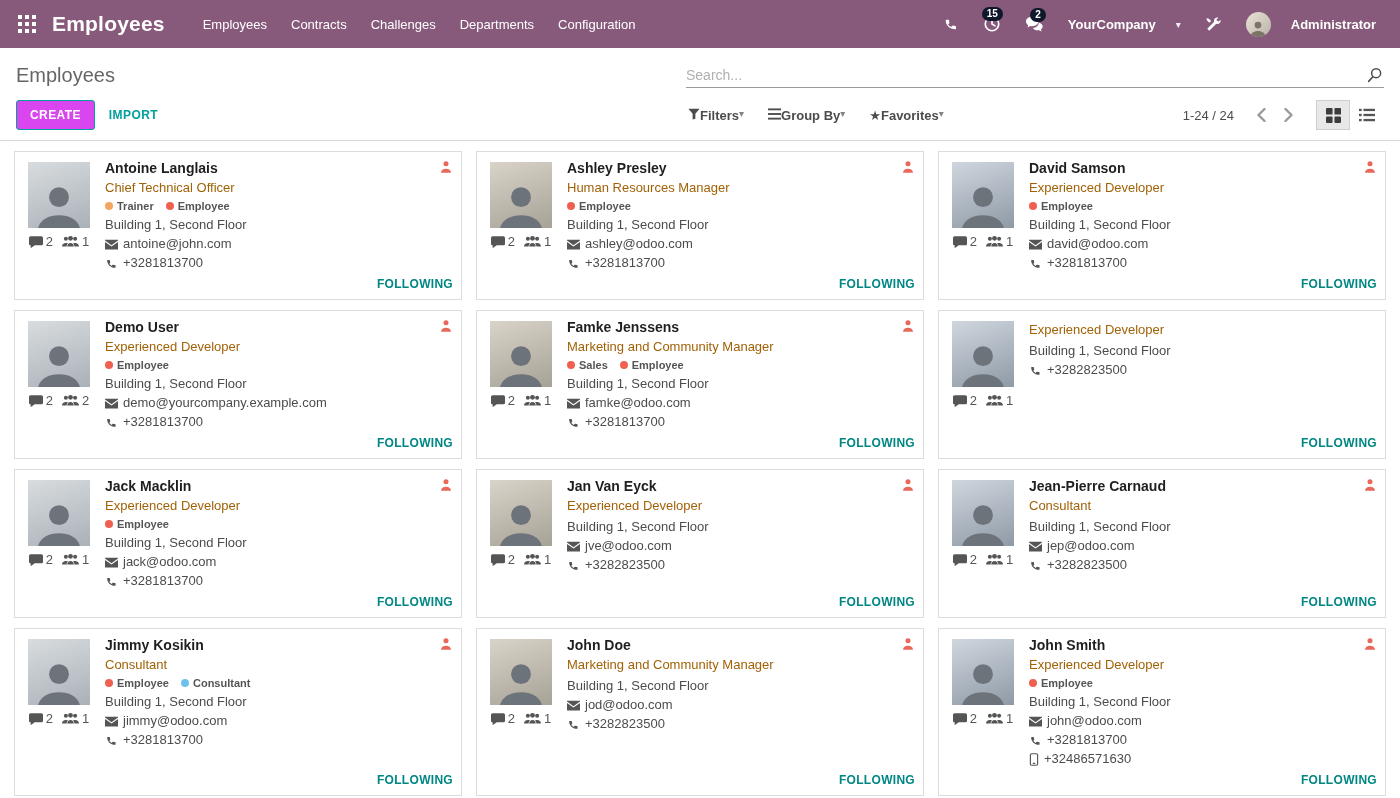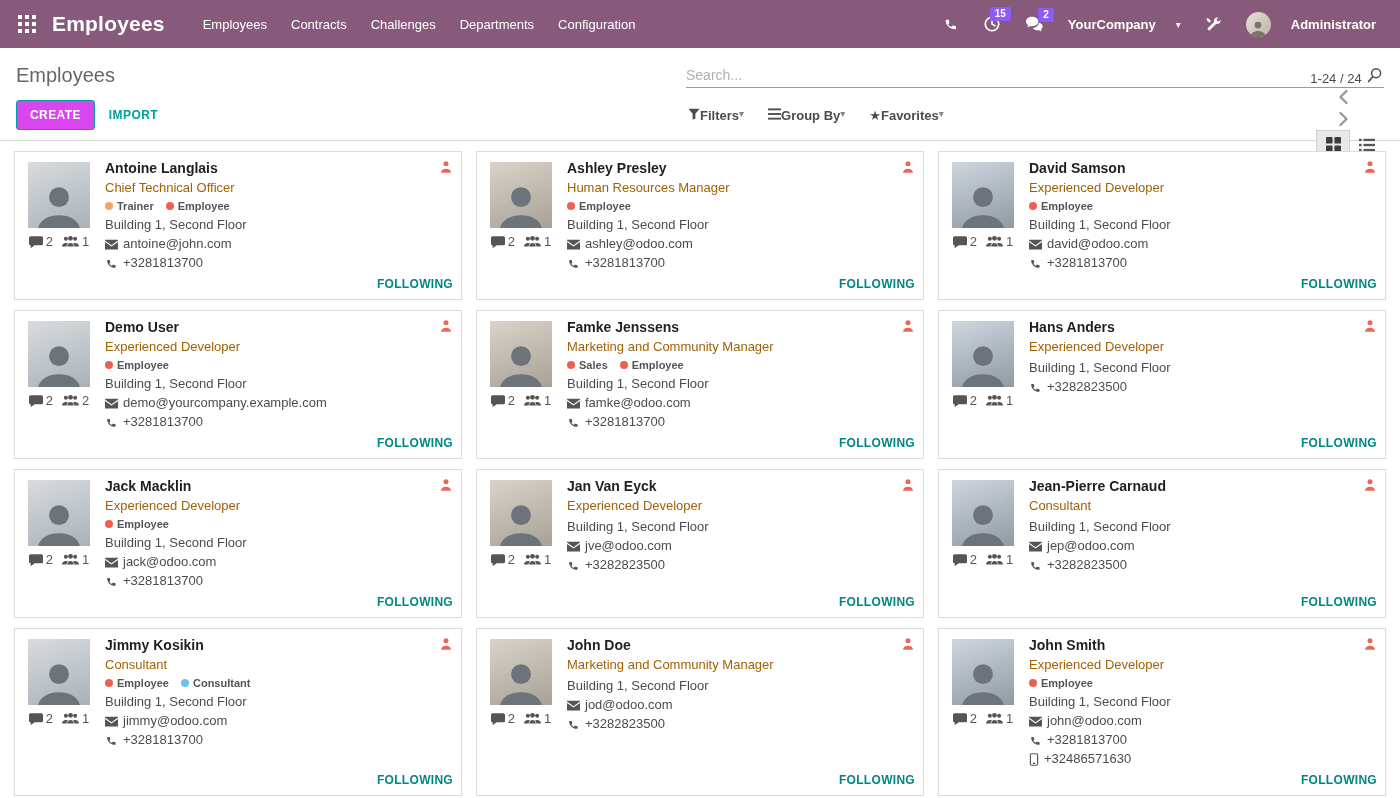--- a/index.html
+++ b/index.html
@@ -8,22 +8,22 @@
 
   
   .navbar { height:48px; background:#875A7B; display:flex; align-items:center;
     color:#fff; padding:0 14px; }
   .apps-btn { width:26px; height:26px; display:flex; align-items:center; justify-content:center; cursor:pointer; }
   .brand { font-size:21px; font-weight:bold; margin:0 26px 0 12px; letter-spacing:.2px; cursor:pointer; }
   .nav-menu { display:flex; align-items:center; height:100%; }
   .nav-item { font-size:13px; padding:0 12px; height:100%; display:flex; align-items:center; cursor:pointer; }
   .systray { margin-left:auto; display:flex; align-items:center; gap:4px; }
   .tray-btn { position:relative; padding:6px 10px; display:flex; align-items:center; cursor:pointer; color:#fff; }
-  .badge { position:absolute; top:-2px; right:0; background:#8b5cf6; color:#fff;
-    font-size:10px; font-weight:bold; border-radius:2px; padding:1px 5px; line-height:12px; }
+  .badge { position:absolute; top:-2px; right:8px; background:#0f172a; color:#fff;
+    font-size:10px; font-weight:bold; border-radius:7px; padding:1px 5px; line-height:12px; }
   .company, .userbox { display:flex; align-items:center; gap:20px; font-size:13px; font-weight:600;
     padding:0 10px; cursor:pointer; }
   .caret { font-size:10px; opacity:.9; }
   .user-avatar { width:25px; height:25px; border-radius:50%; overflow:hidden;
     background:linear-gradient(135deg,#e8e2d8,#b9b2a6); display:flex; align-items:flex-end; justify-content:center; }
 
   
   .control-panel { background:#fff; border-bottom:1px solid #d8d8d8; padding:0 16px 10px; }
   .cp-row1 { display:flex; align-items:flex-end; padding-top:8px; height:40px; }
   .breadcrumb { font-size:20px; color:#666; line-height:26px; }
@@ -35,21 +35,21 @@
   .cp-row2 { display:flex; align-items:center; margin-top:12px; height:30px; }
   .cp-left { width:672px; flex:none; display:flex; align-items:center; }
   .btn-create { background:#d946ef; border:1px solid #00A09D; color:#fff; font-weight:bold;
     font-size:12px; letter-spacing:.4px; padding:7px 13px; border-radius:3px; cursor:pointer; font-family:inherit; }
   .btn-import { background:none; border:0; color:#00A09D; font-weight:bold; font-size:12px;
     letter-spacing:.4px; margin-left:14px; cursor:pointer; font-family:inherit; }
   .filter-bar { display:flex; align-items:center; gap:24px; }
   .filter-btn { display:flex; align-items:flex-start; font-size:13px; font-weight:600;
     color:#4c4c4c; cursor:pointer; }
   .filter-btn .caret { color:#777; }
-  .pager-zone { margin-left:auto; display:flex; align-items:center;flex-direction:column; }
+  .pager-zone { margin-left:auto; display:flex; align-items:center; }
   .pager-text { font-size:13px; color:#4c4c4c; margin-right:14px; }
   .pg-chev { color:#9a9a9a; padding:4px 8px; cursor:pointer; display:flex; }
   .view-switcher { display:flex; margin-left:14px; }
   .vs-btn { width:34px; height:30px; display:flex; align-items:center; justify-content:center;
     border:1px solid transparent; cursor:pointer; color:#555; }
   .vs-btn.active { background:#e8e8e8; border-color:#cfcfcf; color:#3c3c3c; }
 
   
   .kanban { padding:10px 14px 8px; display:grid; grid-template-columns:repeat(3,1fr);
     column-gap:14px; row-gap:10px; background:#fff; }
@@ -550,29 +550,20 @@
               <circle cx="11" cy="3.4" r="3.1"></circle>
             <path d="M0 14c0-3 2.2-4.6 5-4.6 1 0 1.9.2 2.7.6C6.6 11 6 12.4 6 14z"></path>
             <path d="M22 14c0-3-2.2-4.6-5-4.6-1 0-1.9.2-2.7.6 1.1 1 1.7 2.4 1.7 4z"></path>
             <path d="M6.8 14c0-2.9 1.8-4.7 4.2-4.7s4.2 1.8 4.2 4.7z"></path>
           </svg>
           <span>1</span>
         </span>
       </div>
     </aside>
     <div class="card-body">
-      <div class="name-row">
-        <span class="emp-name">Hans Anders</span>
-        <span class="person-flag">
-          <svg width="14" height="14" viewBox="0 0 24 24" fill="currentColor">
-            <circle cx="12" cy="6.5" r="4.3"></circle>
-              <path d="M3.5 22c0-4.6 3.8-7 8.5-7s8.5 2.4 8.5 7z"></path>
-          </svg>
-        </span>
-      </div>
       <div class="emp-job">Experienced Developer</div>
 
       <div class="emp-addr">Building 1, Second Floor</div>
 
       <div class="contact-line">
         <svg width="13" height="13" viewBox="0 0 24 24" fill="currentColor">
           <path d="M6.6 10.8c1.3 2.5 3.2 4.4 5.6 5.6l1.9-1.9c.3-.3.7-.4 1-.2 1.1.4 2.2.6 3.4.6.6 0 1 .4 1 1V19c0 .6-.4 1-1 1C10.1 20 4 13.9 4 6.5c0-.6.4-1 1-1h3.1c.6 0 1 .4 1 1 0 1.2.2 2.3.6 3.4.1.3 0 .7-.2 1l-1.9 1.9z"></path>
         </svg>
         <span>+3282823500</span>
       </div>

